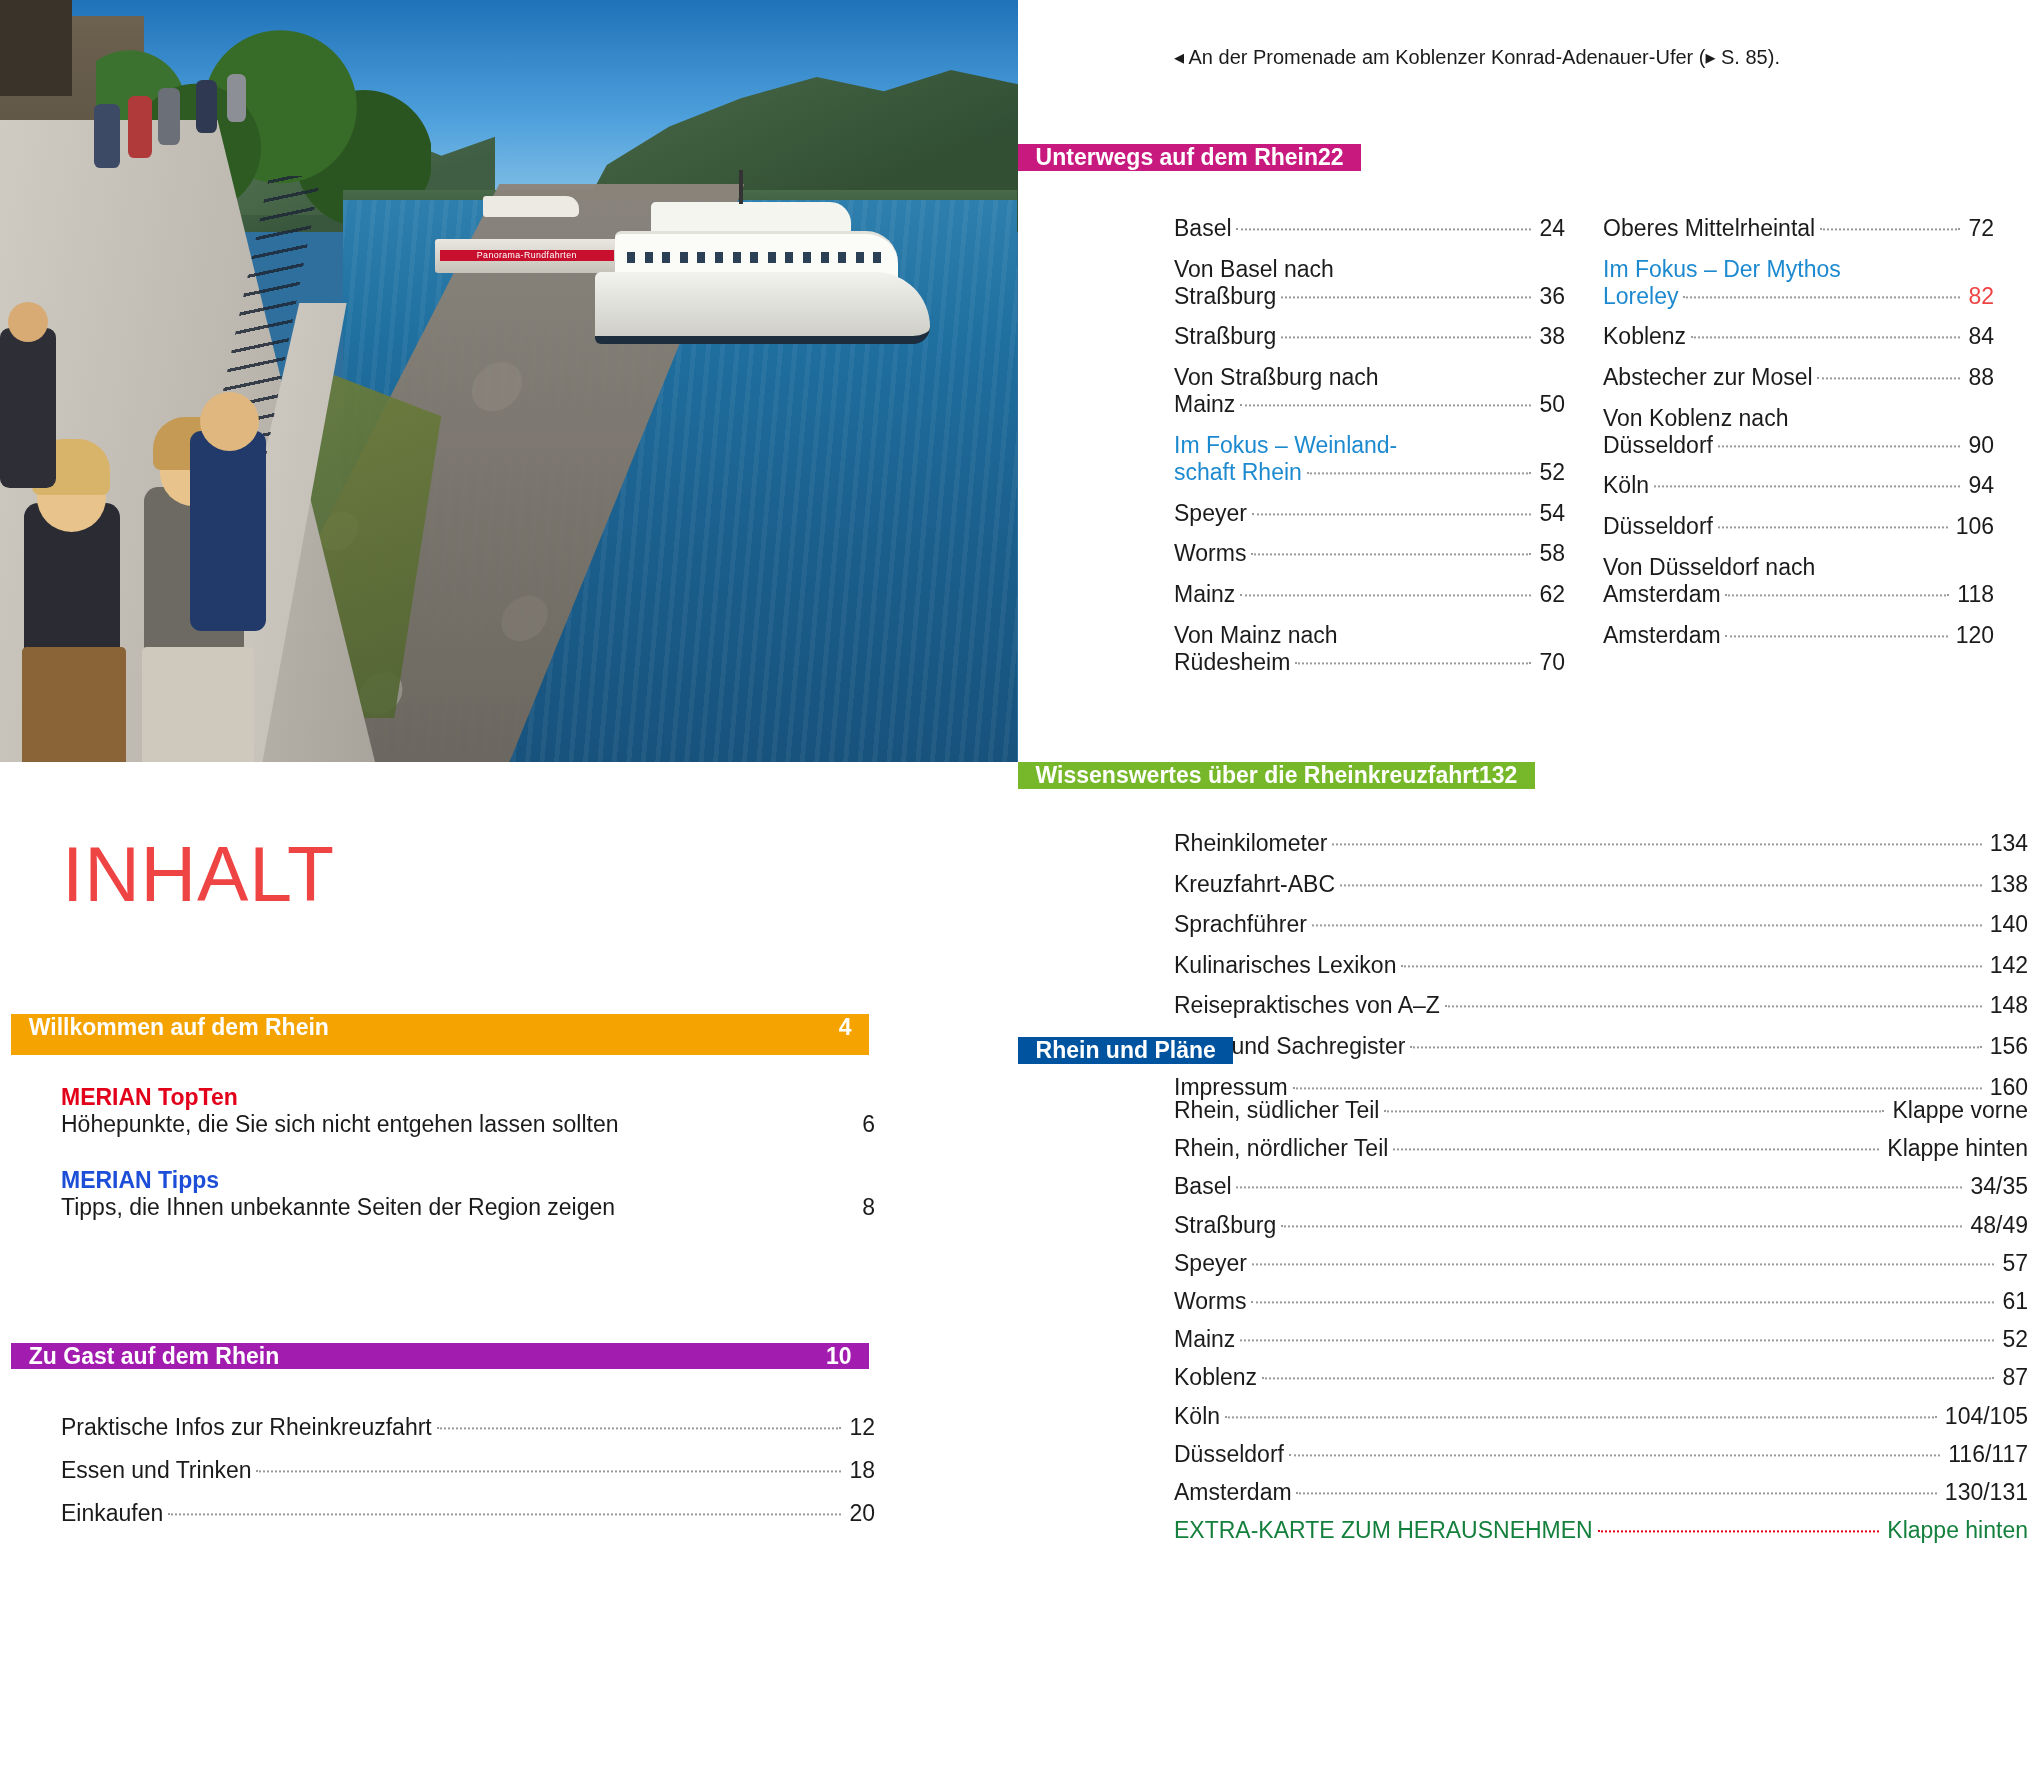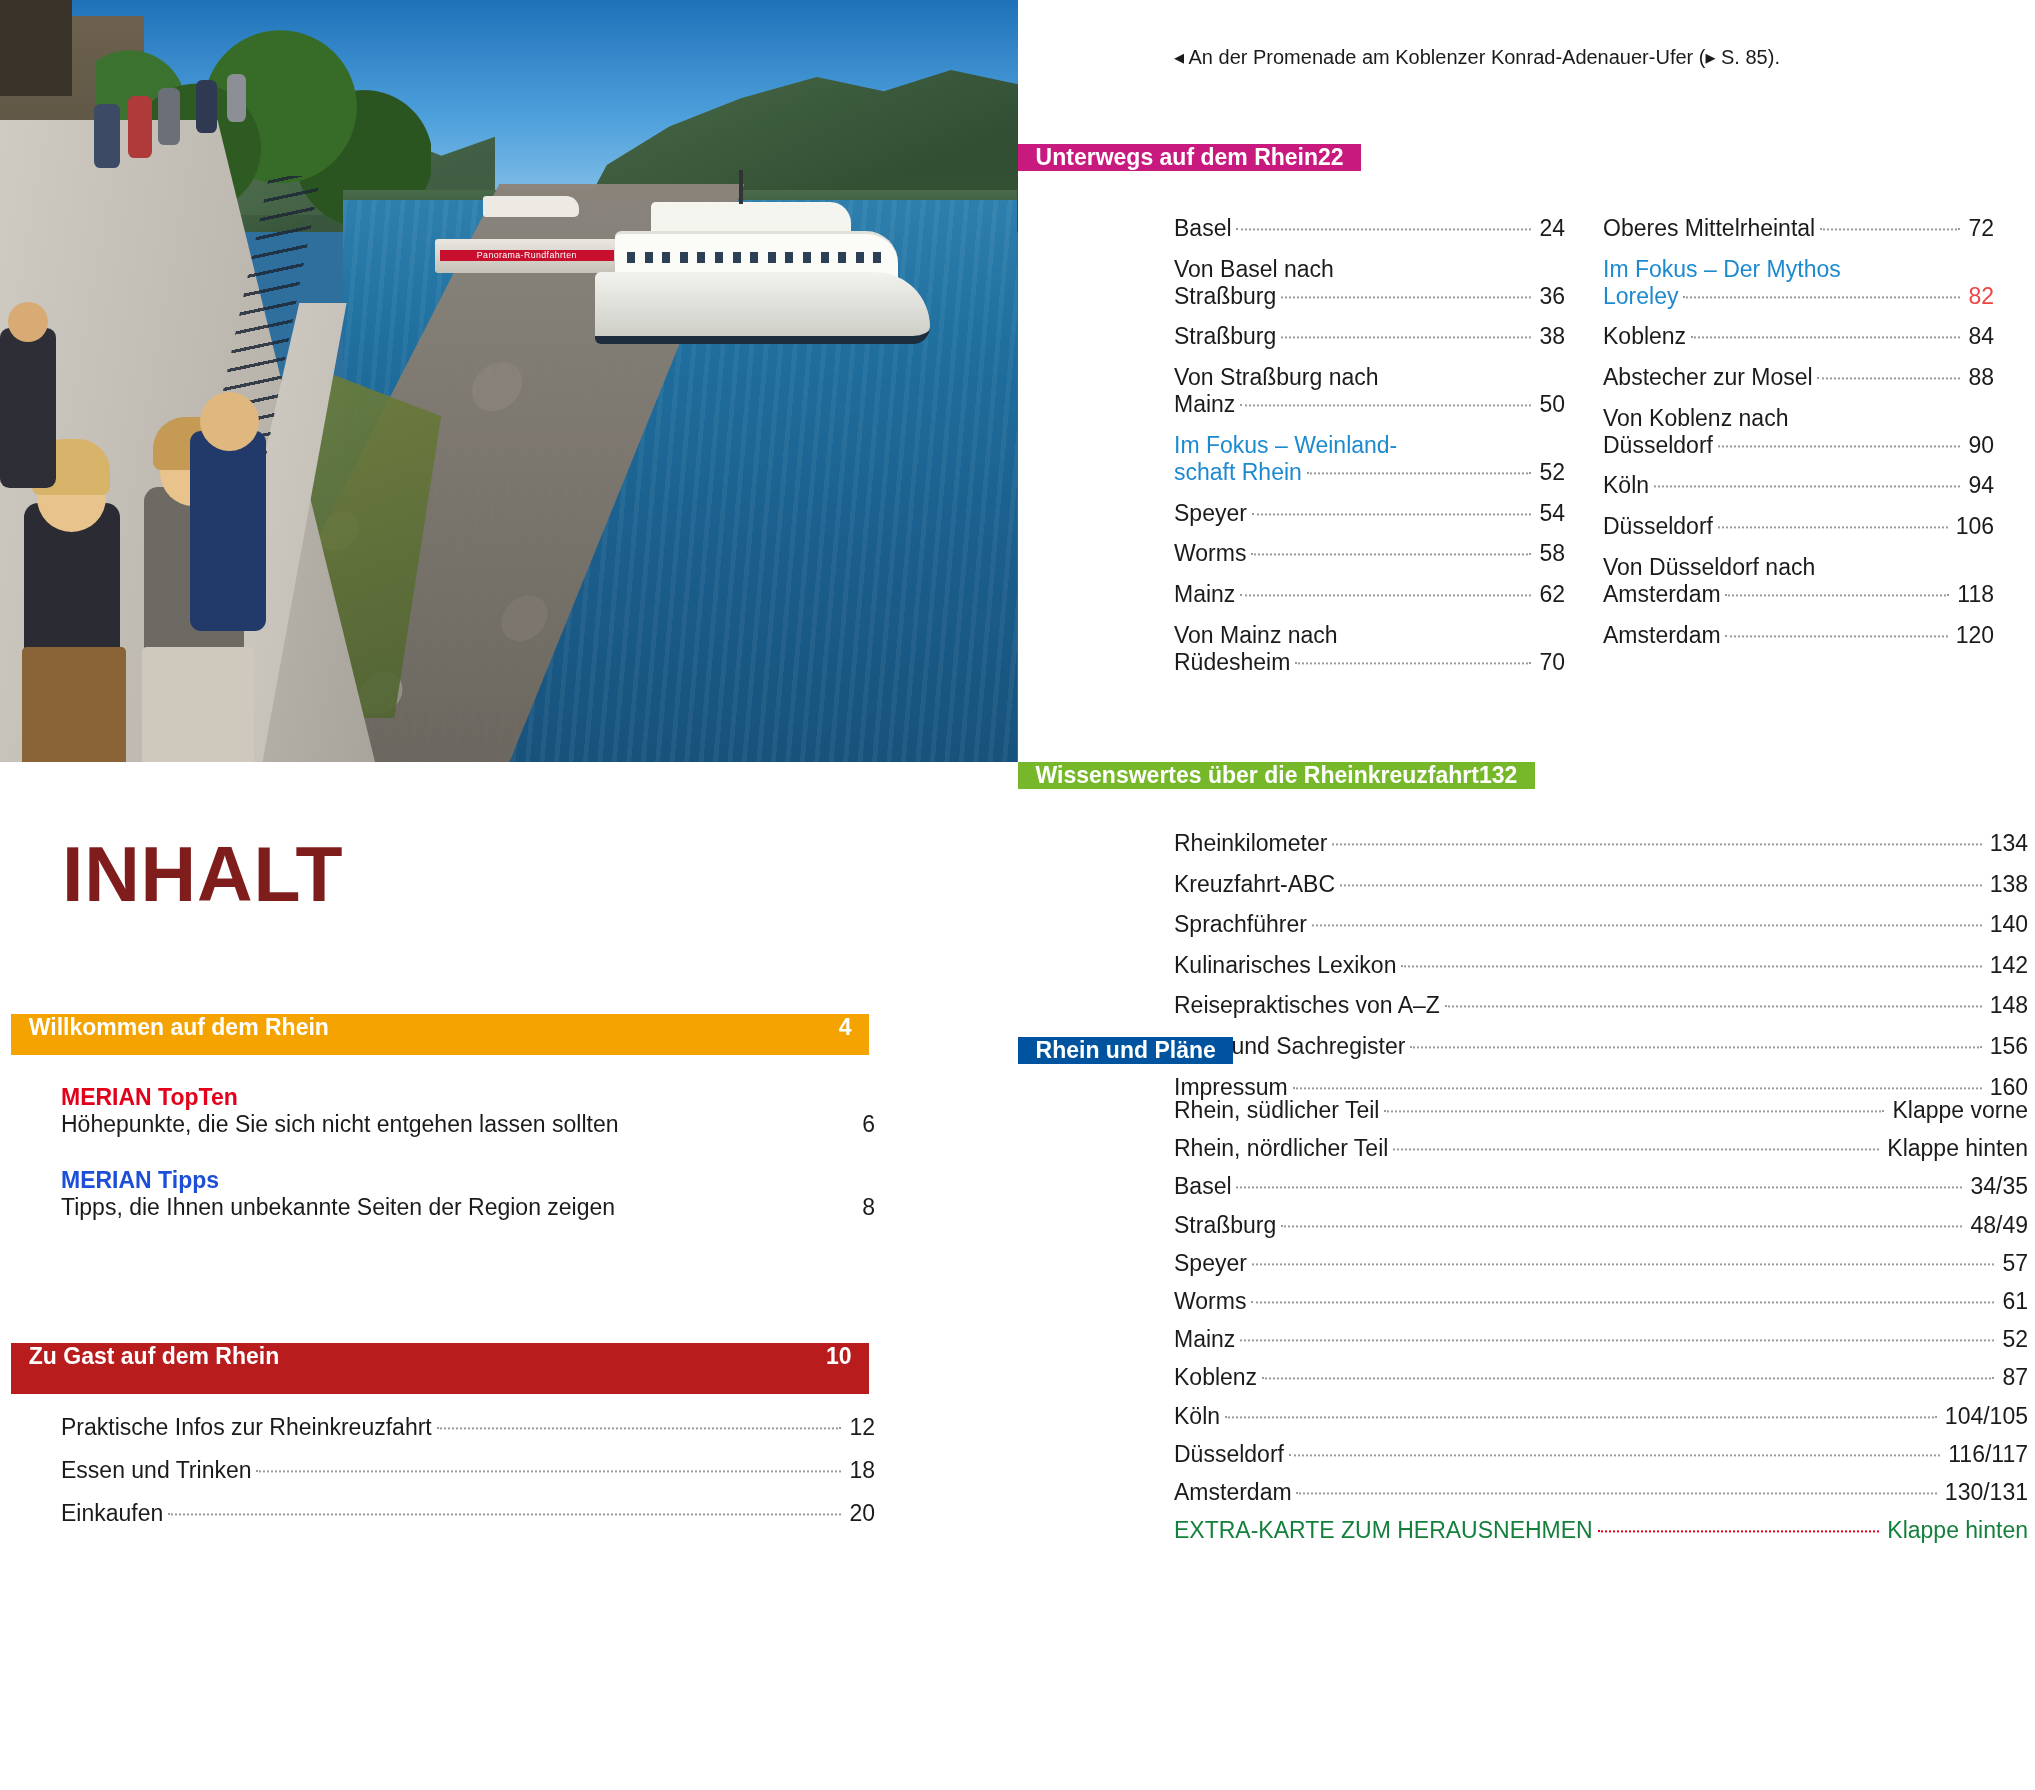--- a/index.html
+++ b/index.html
@@ -156,39 +156,39 @@
   }
   .ph-people {
     position:absolute; left:0; top:200px; width:351px; height:563px;
   }
   .pp { position:absolute; border-radius:4.8px; }
 
   .inhalt-title {
     position:absolute;
     left: 62px; top: 830px;
     font-size: 77px;
-    color: #7f1d1d;
+    color: #ef4444;
     letter-spacing: 0.8px;
-    font-weight: 700;
+    font-weight: 400;
   }
 
   
   .sec-bar {
     position:absolute;
     display:flex; align-items:flex-start;
     color:#ffffff;
     font-weight:700;
     font-size: 23px;
     padding: 0 17.6px;
   }
   .sec-bar .sec-title { flex: 1 1 auto; }
   .sec-bar .sec-page  { flex: 0 0 auto; }
 
   .l-bar1 { left:11.2px; top:1014px; width:858px; height:41px; background:#f4a300; }
-  .l-bar2 { left:11.2px; top:1343px; width:858px; height:51px; background:#b91c1c; }
+  .l-bar2 { left:11.2px; top:1343px; width:858px; height:26px; background:#a21caf; }
 
   .l-block { position:absolute; left:61px; width:814px; font-size:23px; color:#1b1b1b; }
 
   .toc-lead { font-weight:700; }
   .toc-lead.red { color:#e2001a; }
   .toc-lead.blue { color:#1d4ed8; }
 
   .row { display:flex; align-items:baseline; }
   .row .txt { white-space:nowrap; }
   .row .dots {

